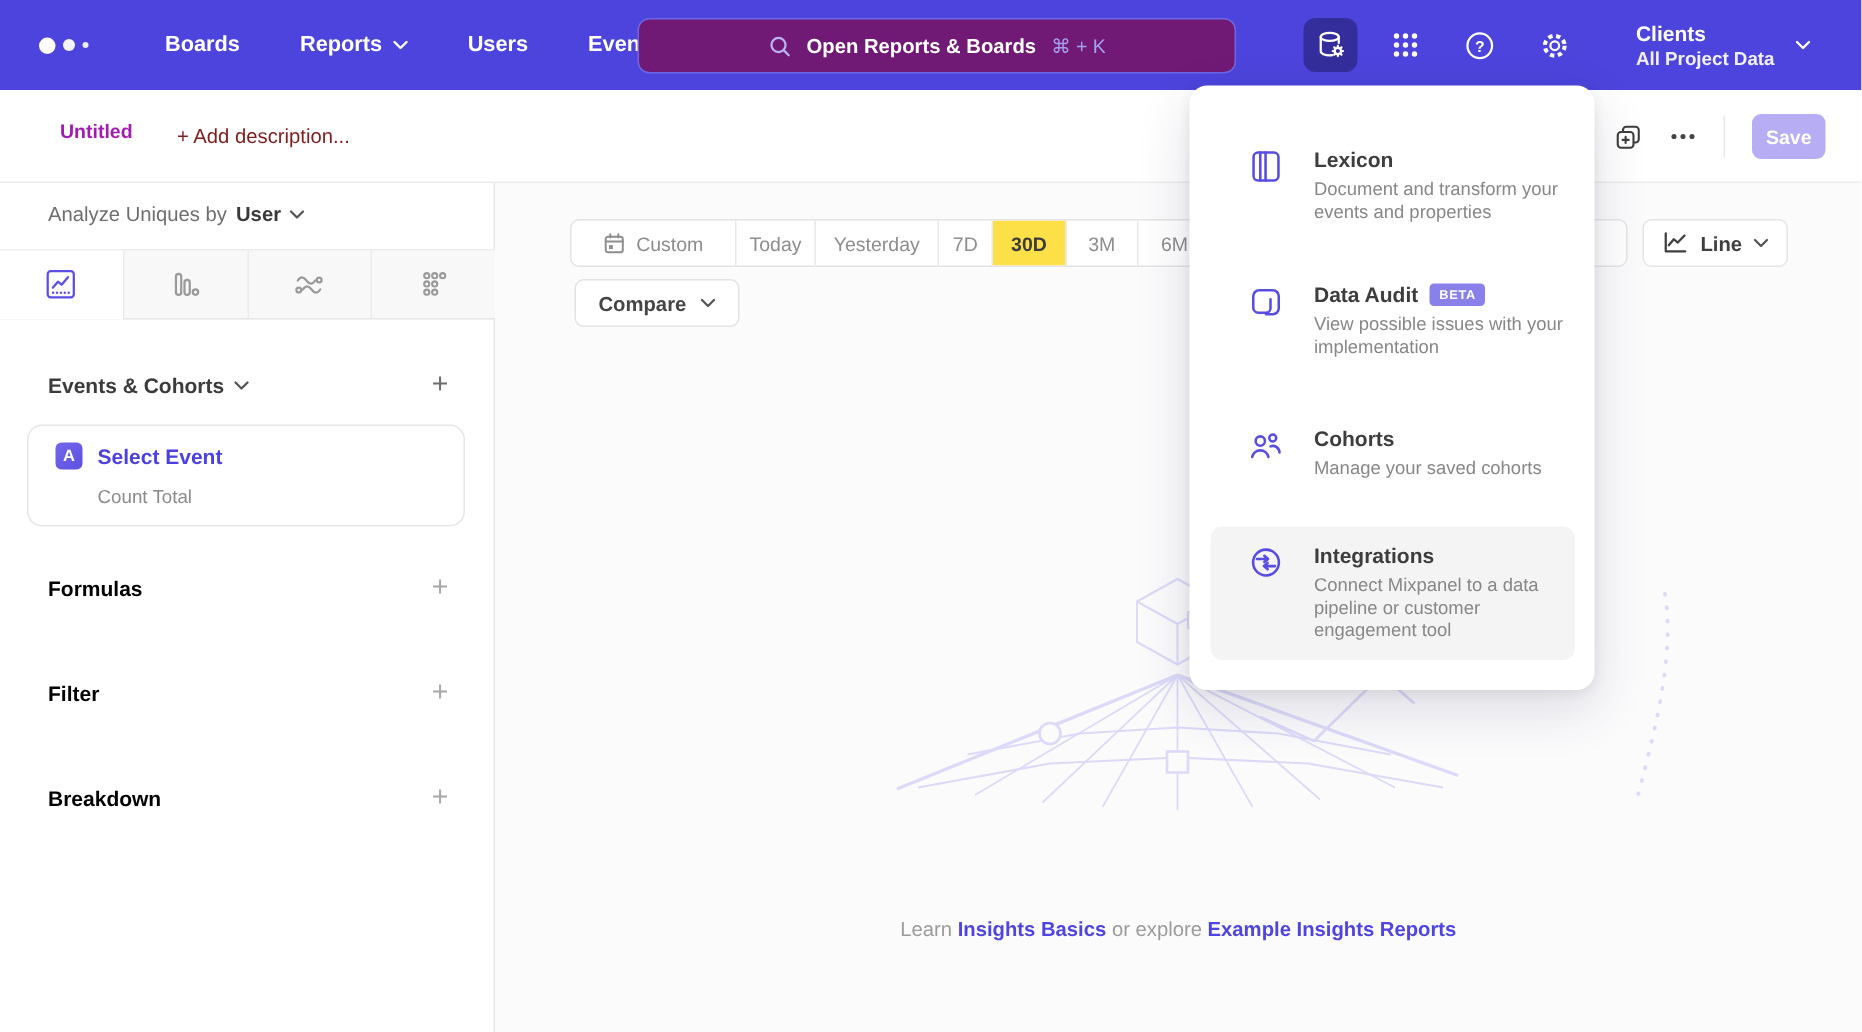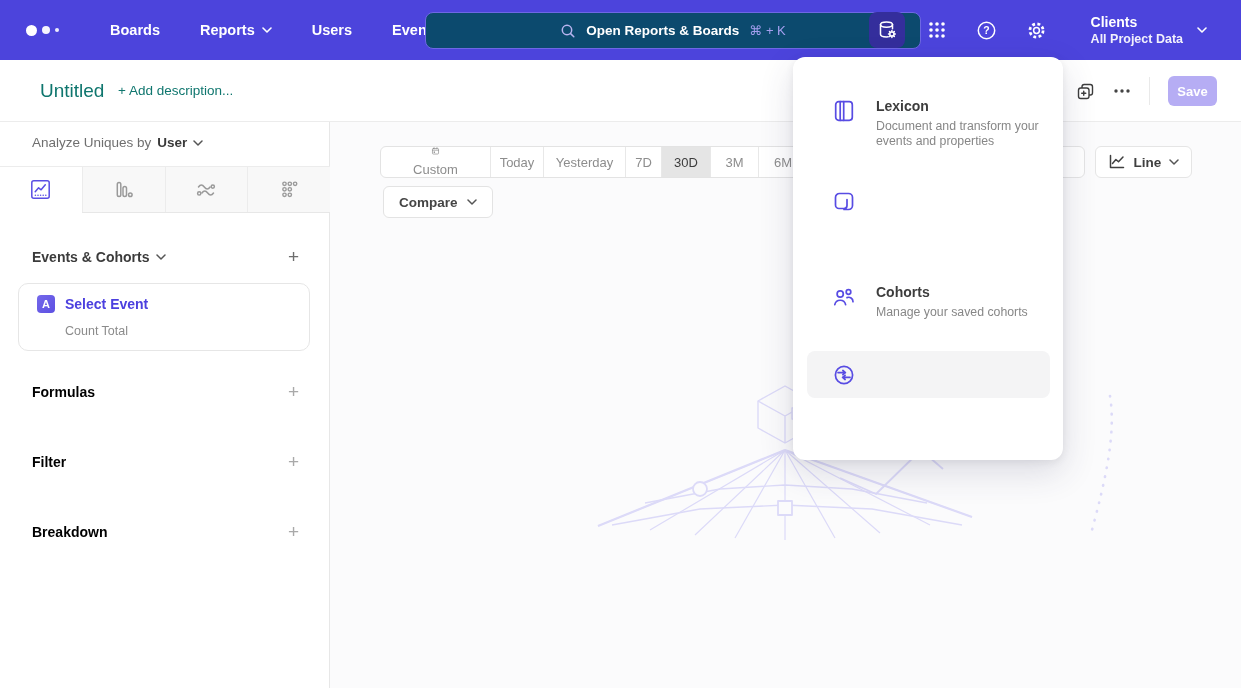--- a/index.html
+++ b/index.html
@@ -8,33 +8,33 @@
 
   
   .nav { position:absolute; top:0; left:0; width:1241px; height:60px; background:#4c44dc; display:flex; align-items:center; z-index:40; }
   .logo { display:flex; align-items:center; gap:5px; margin-left:26px; width:44px; }
   .logo i { border-radius:50%; background:#fff; display:block; }
   .logo i:nth-child(1){ width:11px; height:11px; }
   .logo i:nth-child(2){ width:8px; height:8px; opacity:.95; }
   .logo i:nth-child(3){ width:4px; height:4px; opacity:.9; }
   .nav-item { color:#fff; font-size:14.5px; font-weight:600; margin-left:40px; display:flex; align-items:center; gap:7px; cursor:pointer; }
   .chev { width:10px; height:6px; }
-  .search { position:absolute; left:425px; top:12px; width:496px; height:37px; background:#0c4a6e; border:1px solid #6e67e4; border-radius:8px; display:flex; align-items:center; justify-content:center; gap:10px; color:#fff; font-size:13.5px; font-weight:600; cursor:text; }
+  .search { position:absolute; left:425px; top:12px; width:399px; height:37px; background:#701a75; border:1px solid #6e67e4; border-radius:8px; display:flex; align-items:center; justify-content:center; gap:10px; color:#fff; font-size:13.5px; font-weight:600; cursor:text; }
   .search .sc { color:#a59fef; font-weight:400; font-size:13px; }
   .nav-right { position:absolute; right:0; top:0; height:60px; display:flex; align-items:center; gap:0; }
   .nav-icon-btn { width:36px; height:36px; display:flex; align-items:center; justify-content:center; border-radius:8px; margin-right:14px; cursor:pointer; }
   .nav-icon-btn.active { background:#342e9c; }
   .project { color:#fff; margin:0 14px 0 22px; cursor:pointer; display:flex; align-items:center; gap:14px; padding-right:20px; }
   .project .t1 { font-size:14px; font-weight:700; }
   .project .t2 { font-size:12.5px; font-weight:700; opacity:.92; margin-top:2px; }
 
   
   .header { position:absolute; top:60px; left:0; width:1241px; height:62px; background:#fff; border-bottom:1px solid #ececec; z-index:10; }
-  .title { position:absolute; left:40px; top:20px; font-size:19px; font-weight:400; color:#0f766e; }
-  .desc { position:absolute; left:118px; top:23px; font-size:13.5px; color:#0f766e; cursor:text; }
+  .title { position:absolute; left:40px; top:20px; font-size:13px; font-weight:700; color:#a21caf; }
+  .desc { position:absolute; left:118px; top:23px; font-size:13.5px; color:#7f1d1d; cursor:text; }
   .hdr-icons { position:absolute; right:24px; top:0; height:62px; display:flex; align-items:center; gap:18px; }
   .hdr-divider { width:1px; height:28px; background:#e9e9e9; }
   .icon-btn { display:flex; align-items:center; justify-content:center; cursor:pointer; }
   .save-btn { width:49px; height:30px; background:#b6adf4; color:#fff; font-size:13px; font-weight:600; border:none; border-radius:6px; cursor:pointer; }
 
   
   .sidebar { position:absolute; top:122px; left:0; width:330px; bottom:0; background:#fff; border-right:1px solid #e7e7e7; z-index:5;text-decoration:underline; }
   .analyze { position:absolute; top:13px; left:32px; font-size:13.5px; color:#6f6f6f; display:flex; align-items:center; gap:6px; }
   .analyze b { color:#3a3a3a; font-weight:700; cursor:pointer; display:flex; align-items:center; gap:6px; }
   .chart-tabs { position:absolute; top:44px; left:0; width:330px; height:47px; display:flex; background:#f8f8f8; border-top:1px solid #ececec; border-bottom:1px solid #e7e7e7; }
@@ -50,22 +50,22 @@
   .event-card { position:absolute; top:161px; left:18px; width:292px; height:68px; border:1px solid #e6e6e6; border-radius:10px; background:#fff; cursor:pointer; }
   .badge-a { position:absolute; left:18px; top:11px; width:18px; height:18px; border-radius:4px; background:linear-gradient(135deg,#7468ea,#5d50e2); color:#fff; font-size:11px; font-weight:700; display:flex; align-items:center; justify-content:center; }
   .event-card .ev-title { position:absolute; left:46px; top:12px; font-size:14px; font-weight:700; color:#4c40df; }
   .event-card .ev-sub { position:absolute; left:46px; top:40px; font-size:12.5px; color:#8b8b8b; }
 
   
   .main { position:absolute; top:122px; left:330px; right:0; bottom:0; background:#fbfbfc; }
   .date-ctl { position:absolute; left:50px; top:24px; height:32px; display:flex; background:#fff; border:1px solid #e3e3e3; border-radius:6px; overflow:hidden; }
   .seg { display:flex; align-items:center; justify-content:center; gap:7px; font-size:13px; color:#8d8d8d; border-right:1px solid #e8e8e8; cursor:pointer; white-space:nowrap; }
   .seg:last-child { border-right:none; }
-  .seg.sel { background:#e5e5e5; color:#3c3c3c; font-weight:400; }
-  .w-custom{width:110px;flex-direction:column;} .w-today{width:53px;} .w-yest{width:82px;} .w-7d{width:36px;} .w-30d{width:49px;} .w-3m{width:48px;} .w-6m{width:48px;}
+  .seg.sel { background:#fde047; color:#3c3c3c; font-weight:700; }
+  .w-custom{width:110px;} .w-today{width:53px;} .w-yest{width:82px;} .w-7d{width:36px;} .w-30d{width:49px;} .w-3m{width:48px;} .w-6m{width:48px;}
   .compare-btn { position:absolute; left:53px; top:64px; height:32px; padding:0 15px; background:#fff; border:1px solid #e3e3e3; border-radius:6px; display:flex; align-items:center; gap:9px; font-size:13.5px; font-weight:600; color:#454545; cursor:pointer; }
   .hidden-dd { position:absolute; left:675px; top:24px; width:80px; height:32px; background:#fff; border:1px solid #e5e5e5; border-radius:6px; display:flex; align-items:center; justify-content:flex-end; padding-right:63px; color:#6b6b6b; cursor:pointer; z-index:1; }
   .line-btn { position:absolute; left:765px; top:24px; width:97px; height:32px; background:#fff; border:1px solid #e5e5e5; border-radius:6px; display:flex; align-items:center; justify-content:center; gap:8px; font-size:13.5px; font-weight:600; color:#3f3f3f; cursor:pointer; }
 
   .illustration { position:absolute; left:260px; top:256px; width:560px; height:172px; z-index:0; pointer-events:none; }
 
   .empty-title { position:absolute; top:458px; left:0; right:0; text-align:center; font-size:15.5px; font-weight:700; color:#383838; }
   .empty-sub { position:absolute; top:490px; left:0; right:0; text-align:center; font-size:13.5px; color:#9b9b9b; }
   .empty-sub a { color:#4f44e0; font-weight:700; text-decoration:none; cursor:pointer; }
 
@@ -351,20 +351,26 @@
       <path d="M195 72L8 148M195 72L382 139" stroke-width="2.2"></path>
       <path d="M55 125L130 111 195 107 262 111 337 125"></path>
       <path d="M22 147L110 131 195 127 282 131 372 147"></path>
       <path d="M250 100L286 116 331 72 353 91" stroke-width="1.8"></path>
       <circle cx="110" cy="111" r="7" fill="#fbfbfc" stroke-width="1.8"></circle>
       <rect x="188" y="123" width="14" height="14" fill="#fbfbfc" stroke-width="1.8"></rect>
       <path d="M520 18C526 55 516 100 502 152" stroke-width="2.6" stroke-linecap="round" stroke-dasharray="0.5 8.5"></path>
     </g>
   </svg>
 
+  <div class="empty-sub">
+    <span>Learn</span>
+    <a>Insights Basics</a>
+    <span>or explore</span>
+    <a>Example Insights Reports</a>
+  </div>
 </div>
 
 <div class="menu-panel">
 
   <div class="menu-item" style="top:30px;">
     <div class="mi-icon">
       <svg width="24" height="24" viewBox="0 0 24 24">
         <g fill="none" stroke="#584ce3" stroke-width="1.7" stroke-linecap="round">
           <rect x="3.7" y="2.7" width="16.6" height="18.6" rx="3"></rect>
           <path d="M8.2 2.7v18.6M11.7 2.7v18.6"></path>
@@ -377,20 +383,27 @@
         </div>
       <div class="mi-desc">Document and transform your events and properties</div>
     </div>
   </div>
 
   <div class="menu-item" style="top:120px;">
     <div class="mi-icon">
       <svg width="24" height="24" viewBox="0 0 24 24">
         <path d="M12 20.5h4.5a4 4 0 0 0 4-4v-8a4 4 0 0 0-4-4h-9a4 4 0 0 0-4 4v7.5a3.5 3.5 0 0 0 3.5 3.5h5a3 3 0 0 0 3-3v-6" fill="none" stroke="#584ce3" stroke-width="1.7" stroke-linecap="round"></path>
       </svg>
+    </div>
+    <div>
+      <div class="mi-title">
+        <span>Data Audit</span>
+        <span class="beta">BETA</span>
+      </div>
+      <div class="mi-desc">View possible issues with your implementation</div>
     </div>
   </div>
 
   <div class="menu-item" style="top:216px;">
     <div class="mi-icon">
       <svg width="24" height="24" viewBox="0 0 24 24">
         <g fill="none" stroke="#584ce3" stroke-width="1.7" stroke-linecap="round">
           <circle cx="8.2" cy="9" r="3.1"></circle>
           <path d="M2.8 19.7a5.5 5.5 0 0 1 10.8 0"></path>
           <circle cx="16.5" cy="7" r="2.3"></circle>
@@ -409,14 +422,20 @@
   <div class="menu-item hl" style="top:294px;">
     <div class="mi-icon">
       <svg width="24" height="24" viewBox="0 0 24 24">
         <g fill="none" stroke="#584ce3" stroke-width="1.7" stroke-linecap="round" stroke-linejoin="round">
           <circle cx="12" cy="12" r="8.6"></circle>
           <path d="M6 9.6h6.6M10.9 7.5l2.5 2.1-2.5 2.1"></path>
           <path d="M18 14.4h-6.6M13.1 12.3l-2.5 2.1 2.5 2.1"></path>
         </g>
       </svg>
     </div>
+    <div>
+      <div class="mi-title">
+          <span>Integrations</span>
+        </div>
+      <div class="mi-desc">Connect Mixpanel to a data pipeline or customer engagement tool</div>
+    </div>
   </div>
 </div>
 
 </body></html>

